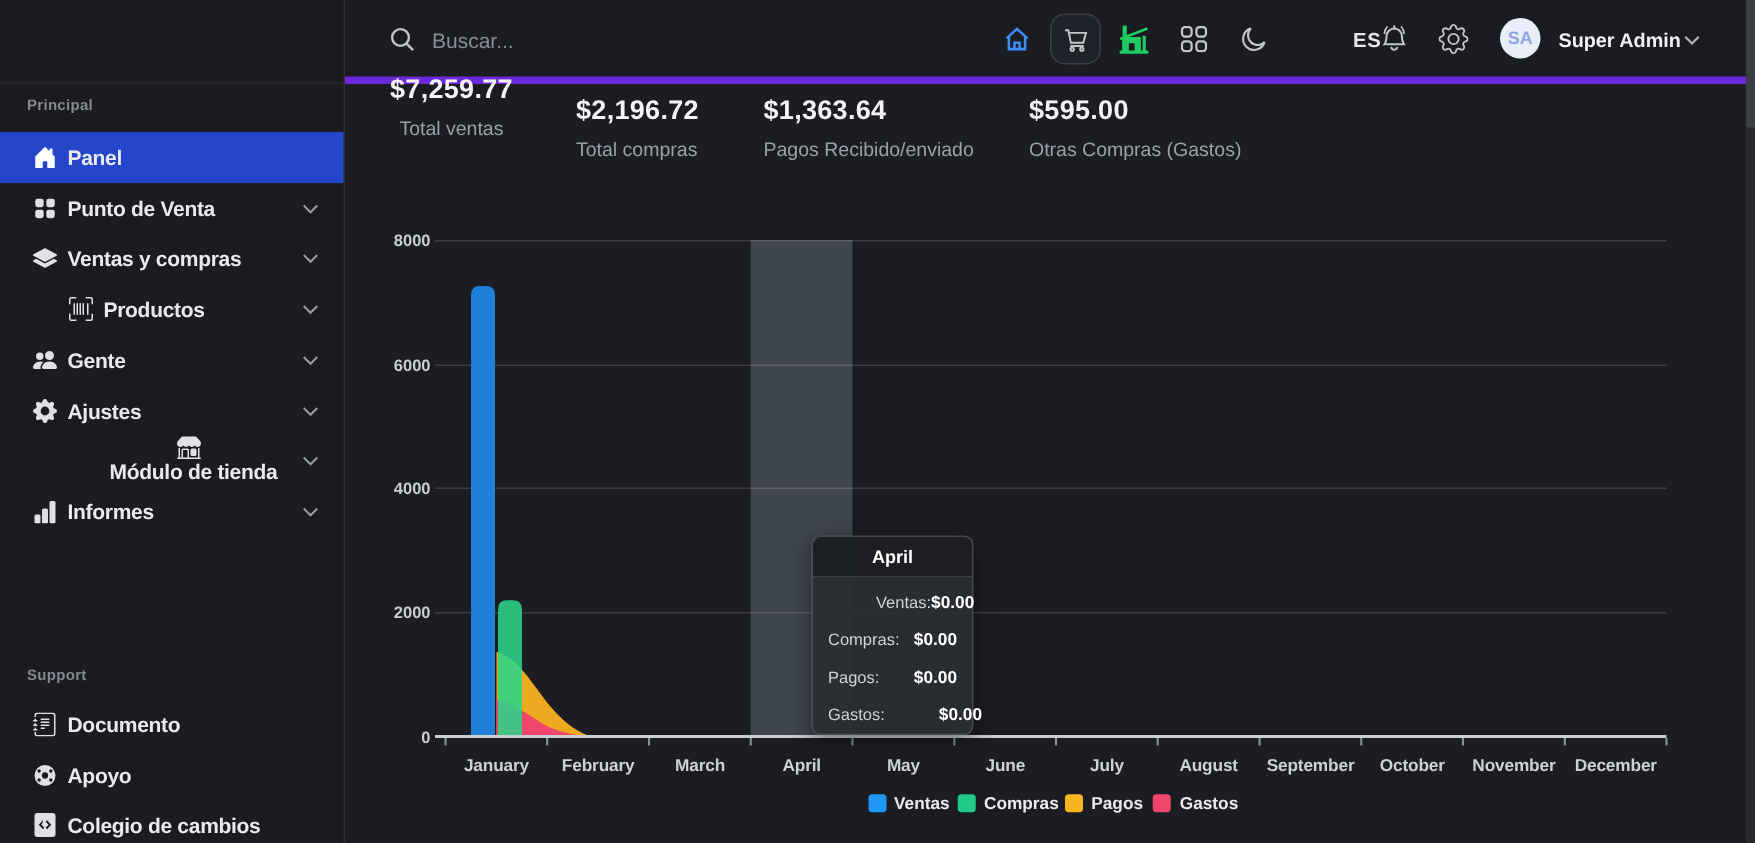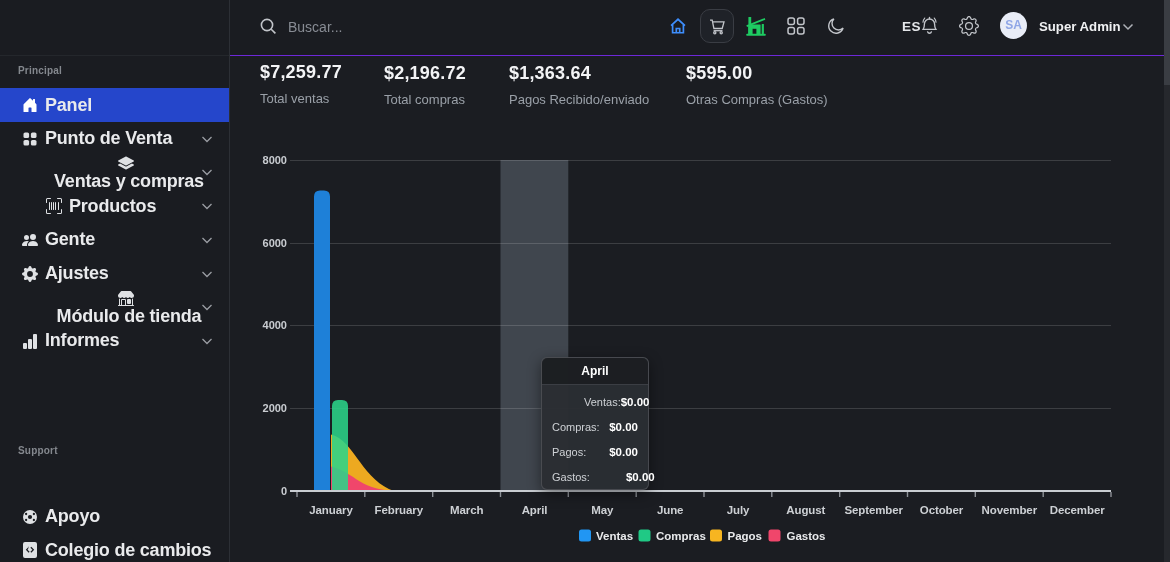--- a/index.html
+++ b/index.html
@@ -2,32 +2,32 @@
 <html><head>
 <meta charset="utf-8">
 <style>
   * { margin:0; padding:0; box-sizing:border-box; }
   html,body { width:1170px; height:562px; overflow:hidden; }
   body { font-family:"Liberation Sans",sans-serif; background:#1b1d22; }
   #app { position:relative; width:1170px; height:562px; overflow:hidden; }
   .abs { position:absolute; }
   svg { display:block; }
   .mi { position:absolute; left:0; width:229px; height:34px; display:flex; align-items:center; padding-left:22px; }
-  .mi .lbl { margin-left:7px; font-size:18px; font-weight:700; color:#e9eaec; letter-spacing:-.2px; }
+  .mi .lbl { margin-left:7px; font-size:14px; font-weight:700; color:#e9eaec; letter-spacing:-.2px; }
   .mi svg.ic { flex:0 0 16px; }
   .chev { position:absolute; right:16px; top:50%; margin-top:-4px; }
   .sec { position:absolute; left:18px; font-size:10px; font-weight:700; color:#84888e; letter-spacing:.2px; }
   .statnum { font-size:18px; font-weight:700; color:#f3f4f6; letter-spacing:.2px; }
   .statlbl { font-size:13px; color:#9aa0a8; margin-top:8px; }
 </style>
 </head>
 <body>
 <div id="app">
 
-  <div class="abs" style="left:230px;top:0;width:940px;height:56px;background:#1a1c21;border-bottom:1px solid #6d28d9;">
+  <div class="abs" style="left:230px;top:0;width:940px;height:56px;background:#1a1c21;border-bottom:5px solid #6d28d9;">
 
     <svg class="abs" style="left:29px;top:17px" width="19" height="19" viewBox="0 0 19 19" fill="none" stroke="#c2c5ca" stroke-width="1.6">
       <circle cx="8" cy="8" r="5.6"></circle>
         <line x1="12.2" y1="12.2" x2="16.4" y2="16.4"></line>
     </svg>
     <div class="abs" style="left:58px;top:19px;font-size:14px;color:#888c94;">Buscar...</div>
 
     <svg class="abs" style="left:439px;top:17px" width="18" height="18" viewBox="0 0 16 16" fill="none" stroke="#3e8efd" stroke-width="1.5">
       <path d="M1.8 7.6 8 2l6.2 5.6"></path>
       <path d="M3.2 6.6V14h9.6V6.6"></path>
@@ -102,21 +102,21 @@
         <rect x="8.9" y="1.5" width="5.6" height="5.6" rx="1.6"></rect>
         <rect x="1.5" y="8.9" width="5.6" height="5.6" rx="1.6"></rect>
         <rect x="8.9" y="8.9" width="5.6" height="5.6" rx="1.6"></rect>
       </svg>
       <span class="lbl">Punto de Venta</span>
       <svg class="chev" width="12" height="9" viewBox="0 0 12 8" fill="none" stroke="#9a9da3" stroke-width="1.3">
           <path d="M1.5 1.5 6 6l4.5-4.5"></path>
         </svg>
     </div>
 
-    <div class="mi" style="top:155.4px;flex-direction:column;">
+    <div class="mi" style="top:155.4px;">
       <svg class="ic" width="16" height="16" viewBox="0 0 16 16" fill="#dfe1e4">
         <path d="M7.765 1.559a.5.5 0 0 1 .47 0l7.5 4a.5.5 0 0 1 0 .882l-7.5 4a.5.5 0 0 1-.47 0l-7.5-4a.5.5 0 0 1 0-.882l7.5-4z"></path>
         <path d="m2.125 8.567-1.86.992a.5.5 0 0 0 0 .882l7.5 4a.5.5 0 0 0 .47 0l7.5-4a.5.5 0 0 0 0-.882l-1.86-.992-5.17 2.756a1.5 1.5 0 0 1-1.41 0l-5.17-2.756z"></path>
       </svg>
       <span class="lbl">Ventas y compras</span>
       <svg class="chev" width="12" height="9" viewBox="0 0 12 8" fill="none" stroke="#9a9da3" stroke-width="1.3">
           <path d="M1.5 1.5 6 6l4.5-4.5"></path>
         </svg>
     </div>
 
@@ -165,20 +165,28 @@
         <path d="M1 11a1 1 0 0 1 1-1h2a1 1 0 0 1 1 1v4a1 1 0 0 1-1 1H2a1 1 0 0 1-1-1v-4zm5-4a1 1 0 0 1 1-1h2a1 1 0 0 1 1 1v8a1 1 0 0 1-1 1H7a1 1 0 0 1-1-1V7zm5-5a1 1 0 0 1 1-1h2a1 1 0 0 1 1 1v13a1 1 0 0 1-1 1h-2a1 1 0 0 1-1-1V2z"></path>
       </svg>
       <span class="lbl">Informes</span>
       <svg class="chev" width="12" height="9" viewBox="0 0 12 8" fill="none" stroke="#9a9da3" stroke-width="1.3">
           <path d="M1.5 1.5 6 6l4.5-4.5"></path>
         </svg>
     </div>
 
     <div class="sec" style="top:445px;">Support</div>
 
+    <div class="mi" style="top:466px;">
+      <svg class="ic" width="16" height="16" viewBox="0 0 16 16" fill="#dfe1e4">
+        <path d="M5 10.5a.5.5 0 0 1 .5-.5h2a.5.5 0 0 1 0 1h-2a.5.5 0 0 1-.5-.5zm0-2a.5.5 0 0 1 .5-.5h5a.5.5 0 0 1 0 1h-5a.5.5 0 0 1-.5-.5zm0-2a.5.5 0 0 1 .5-.5h5a.5.5 0 0 1 0 1h-5a.5.5 0 0 1-.5-.5zm0-2a.5.5 0 0 1 .5-.5h5a.5.5 0 0 1 0 1h-5a.5.5 0 0 1-.5-.5z"></path>
+        <path d="M3 0h10a2 2 0 0 1 2 2v12a2 2 0 0 1-2 2H3a2 2 0 0 1-2-2v-1h1v1a1 1 0 0 0 1 1h10a1 1 0 0 0 1-1V2a1 1 0 0 0-1-1H3a1 1 0 0 0-1 1v1H1V2a2 2 0 0 1 2-2z"></path>
+        <path d="M1 5v-.5a.5.5 0 0 1 1 0V5h.5a.5.5 0 0 1 0 1h-2a.5.5 0 0 1 0-1H1zm0 3v-.5a.5.5 0 0 1 1 0V8h.5a.5.5 0 0 1 0 1h-2a.5.5 0 0 1 0-1H1zm0 3v-.5a.5.5 0 0 1 1 0v.5h.5a.5.5 0 0 1 0 1h-2a.5.5 0 0 1 0-1H1z"></path>
+      </svg>
+      <span class="lbl">Documento</span>
+    </div>
 
     <div class="mi" style="top:499.7px;">
       <svg class="ic" width="16" height="16" viewBox="0 0 16 16">
         <circle cx="8" cy="8" r="7" fill="#dfe1e4"></circle>
         <circle cx="8" cy="8" r="2.1" fill="#1a1c21"></circle>
         <circle cx="4.1" cy="5" r="1.15" fill="#1a1c21"></circle>
         <circle cx="11.9" cy="5" r="1.15" fill="#1a1c21"></circle>
         <circle cx="4.1" cy="11" r="1.15" fill="#1a1c21"></circle>
         <circle cx="11.9" cy="11" r="1.15" fill="#1a1c21"></circle>
       </svg>
@@ -186,21 +194,21 @@
     </div>
 
     <div class="mi" style="top:533.4px;">
       <svg class="ic" width="16" height="16" viewBox="0 0 16 16" fill="#dfe1e4">
         <path d="M3 0h10a2 2 0 0 1 2 2v12a2 2 0 0 1-2 2H3a2 2 0 0 1-2-2V2a2 2 0 0 1 2-2zm3.7 4.8-2.9 3 2.9 3 .9-.95L5.55 7.8 6.7 5.75l-.9-.95zm2.6 0-.9.95 2.05 2.05-2.05 2.05.9.95 2.9-3-2.9-3z" fill-rule="evenodd"></path>
       </svg>
       <span class="lbl">Colegio de cambios</span>
     </div>
   </div>
 
-  <div class="abs" style="left:260px;top:62px;">
+  <div class="abs" style="left:260px;top:49px;text-align:center;">
       <div class="statnum">$7,259.77</div>
       <div class="statlbl">Total ventas</div>
     </div>
   <div class="abs" style="left:384px;top:63px;">
       <div class="statnum">$2,196.72</div>
       <div class="statlbl">Total compras</div>
     </div>
   <div class="abs" style="left:509px;top:63px;">
       <div class="statnum">$1,363.64</div>
       <div class="statlbl">Pagos Recibido/enviado</div>

